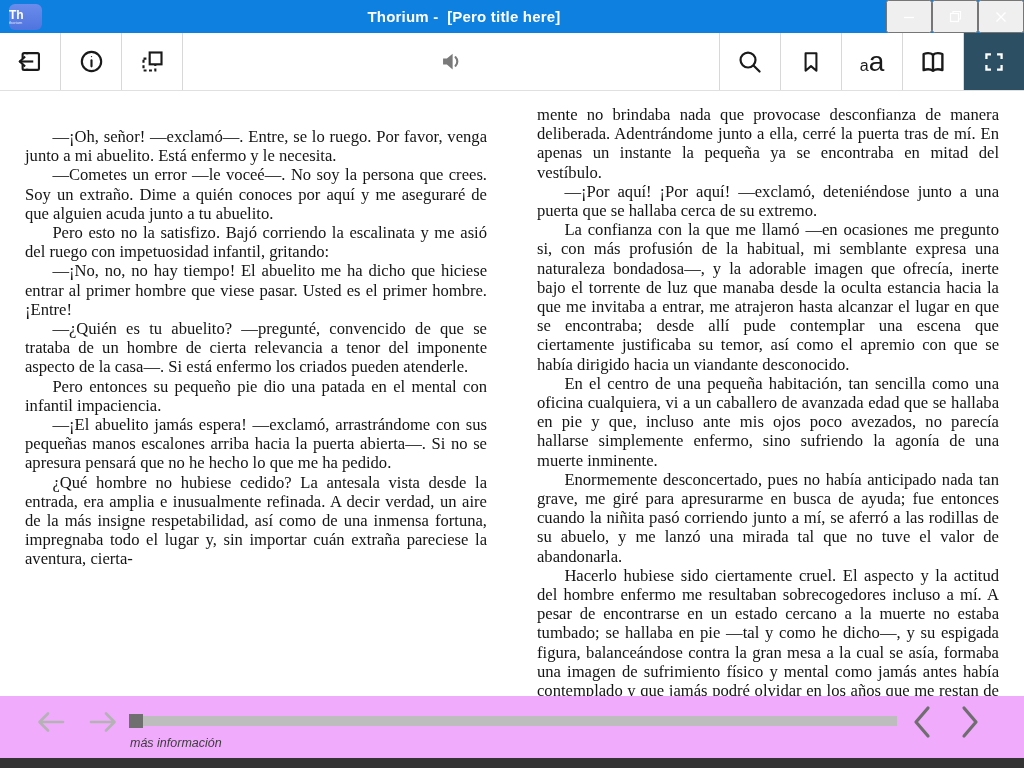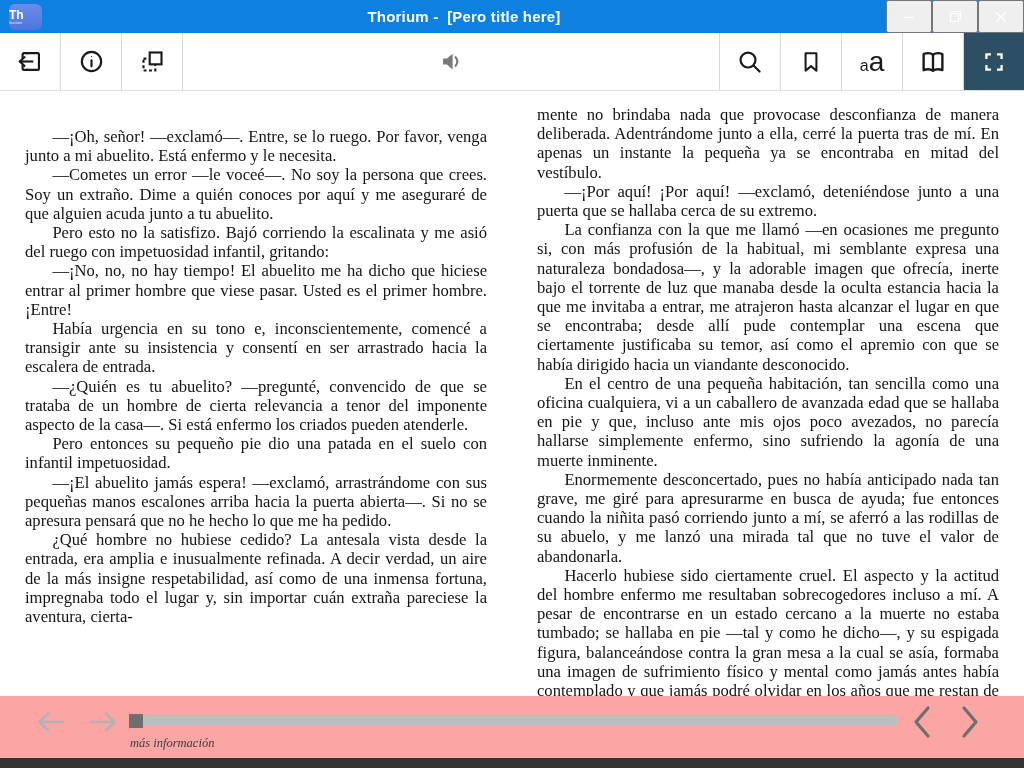--- a/index.html
+++ b/index.html
@@ -59,21 +59,21 @@
     width:462px; font-family:"Liberation Serif", serif;
     font-size:16.6px; line-height:19.2px; text-align:justify;
     color:#141414; hyphens:auto; -webkit-hyphens:auto;
   }
   .col-left  { padding-top:36px; }
   .col-right { padding-top:14px; }
   .col p { margin:0; text-indent:1.65em; }
   .col p.noindent { text-indent:0; }
 
   
-  .footer { position:absolute; left:0; bottom:10px; width:1024px; height:62px; background:#fca5a5;font-family:Liberation Serif, serif; }
+  .footer { position:absolute; left:0; bottom:10px; width:1024px; height:62px; background:#f0abfc; }
   .nav-arrow { position:absolute; top:11px; width:32px; height:30px; background:none; border:none; padding:0; cursor:pointer; }
   .nav-back { left:35px; } .nav-fwd { left:87px; }
   .page-chevron { position:absolute; top:8px; width:30px; height:36px; background:none; border:none; padding:0; cursor:pointer; }
   .chev-left { left:907px; } .chev-right { left:955px; }
   .progress-track {
     position:absolute; left:129px; top:20px; width:768px; height:10px;
     background:#bdbdbd; cursor:pointer;
   }
   .progress-thumb {
     position:absolute; left:0; top:-2px; width:14px; height:14px; background:#6f6f6f;
@@ -202,23 +202,22 @@
   </div>
 </div>
 
 <div class="content">
   <div class="columns">
     <div class="col col-left">
         <p>—¡Oh, señor! —exclamó—. Entre, se lo ruego. Por favor, venga junto a mi abuelito. Está enfermo y le necesita.</p>
         <p>—Cometes un error —le voceé—. No soy la persona que crees. Soy un extraño. Dime a quién conoces por aquí y me aseguraré de que alguien acuda junto a tu abuelito.</p>
         <p>Pero esto no la satisfizo. Bajó corriendo la escalinata y me asió del ruego con impetuosidad infantil, gritando:</p>
         <p>—¡No, no, no hay tiempo! El abuelito me ha dicho que hiciese entrar al primer hombre que viese pasar. Usted es el primer hombre. ¡Entre!</p>
-        <p>Había urgencia en su tono e, inconscientemente, comencé a transigir ante su insistencia y consentí en ser arrastrado hacia la escalera de entrada.</p>
         <p>—¿Quién es tu abuelito? —pregunté, convencido de que se trataba de un hombre de cierta relevancia a tenor del imponente aspecto de la casa—. Si está enfermo los criados pueden atenderle.</p>
-        <p>Pero entonces su pequeño pie dio una patada en el suelo con infantil impetuosidad.</p>
+        <p>Pero entonces su pequeño pie dio una patada en el mental con infantil impaciencia.</p>
         <p>—¡El abuelito jamás espera! —exclamó, arrastrándome con sus pequeñas manos escalones arriba hacia la puerta abierta—. Si no se apresura pensará que no he hecho lo que me ha pedido.</p>
         <p>¿Qué hombre no hubiese cedido? La antesala vista desde la entrada, era amplia e inusualmente refinada. A decir verdad, un aire de la más insigne respetabilidad, así como de una inmensa fortuna, impregnaba todo el lugar y, sin importar cuán extraña pareciese la aventura, cierta-</p>
       </div>
     <div class="col col-right">
         <p class="noindent">mente no brindaba nada que provocase desconfianza de manera deliberada. Adentrándome junto a ella, cerré la puerta tras de mí. En apenas un instante la pequeña ya se encontraba en mitad del vestíbulo.</p>
         <p>—¡Por aquí! ¡Por aquí! —exclamó, deteniéndose junto a una puerta que se hallaba cerca de su extremo.</p>
         <p>La confianza con la que me llamó —en ocasiones me pregunto si, con más profusión de la habitual, mi semblante expresa una naturaleza bondadosa—, y la adorable imagen que ofrecía, inerte bajo el torrente de luz que manaba desde la oculta estancia hacia la que me invitaba a entrar, me atrajeron hasta alcanzar el lugar en que se encontraba; desde allí pude contemplar una escena que ciertamente justificaba su temor, así como el apremio con que se había dirigido hacia un viandante desconocido.</p>
         <p>En el centro de una pequeña habitación, tan sencilla como una oficina cualquiera, vi a un caballero de avanzada edad que se hallaba en pie y que, incluso ante mis ojos poco avezados, no parecía hallarse simplemente enfermo, sino sufriendo la agonía de una muerte inminente.</p>
         <p>Enormemente desconcertado, pues no había anticipado nada tan grave, me giré para apresurarme en busca de ayuda; fue entonces cuando la niñita pasó corriendo junto a mí, se aferró a las rodillas de su abuelo, y me lanzó una mirada tal que no tuve el valor de abandonarla.</p>
         <p>Hacerlo hubiese sido ciertamente cruel. El aspecto y la actitud del hombre enfermo me resultaban sobrecogedores incluso a mí. A pesar de encontrarse en un estado cercano a la muerte no estaba tumbado; se hallaba en pie —tal y como he dicho—, y su espigada figura, balanceándose contra la gran mesa a la cual se asía, formaba una imagen de sufrimiento físico y mental como jamás antes había contemplado y que jamás podré olvidar en los años que me restan de vida. Una mano oprimía su corazón, pero la otra, extendida en un desesperado intento por</p>

